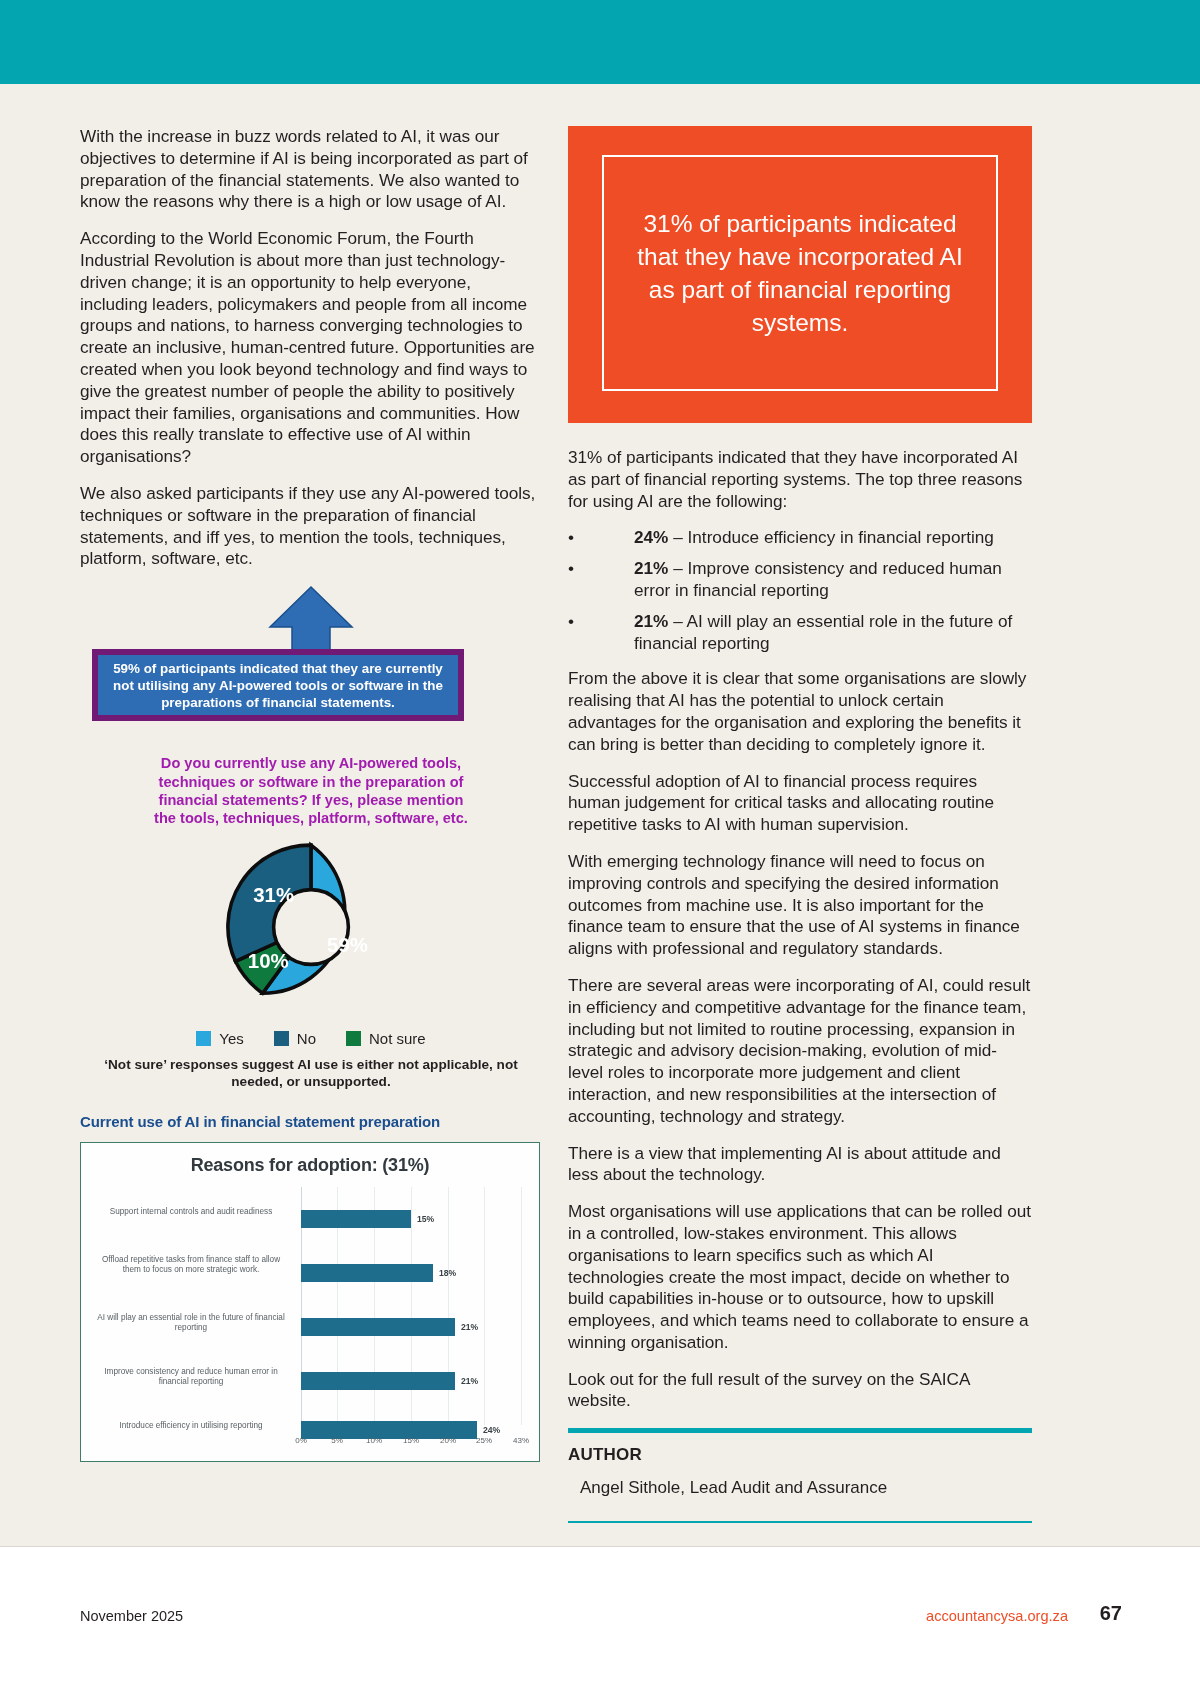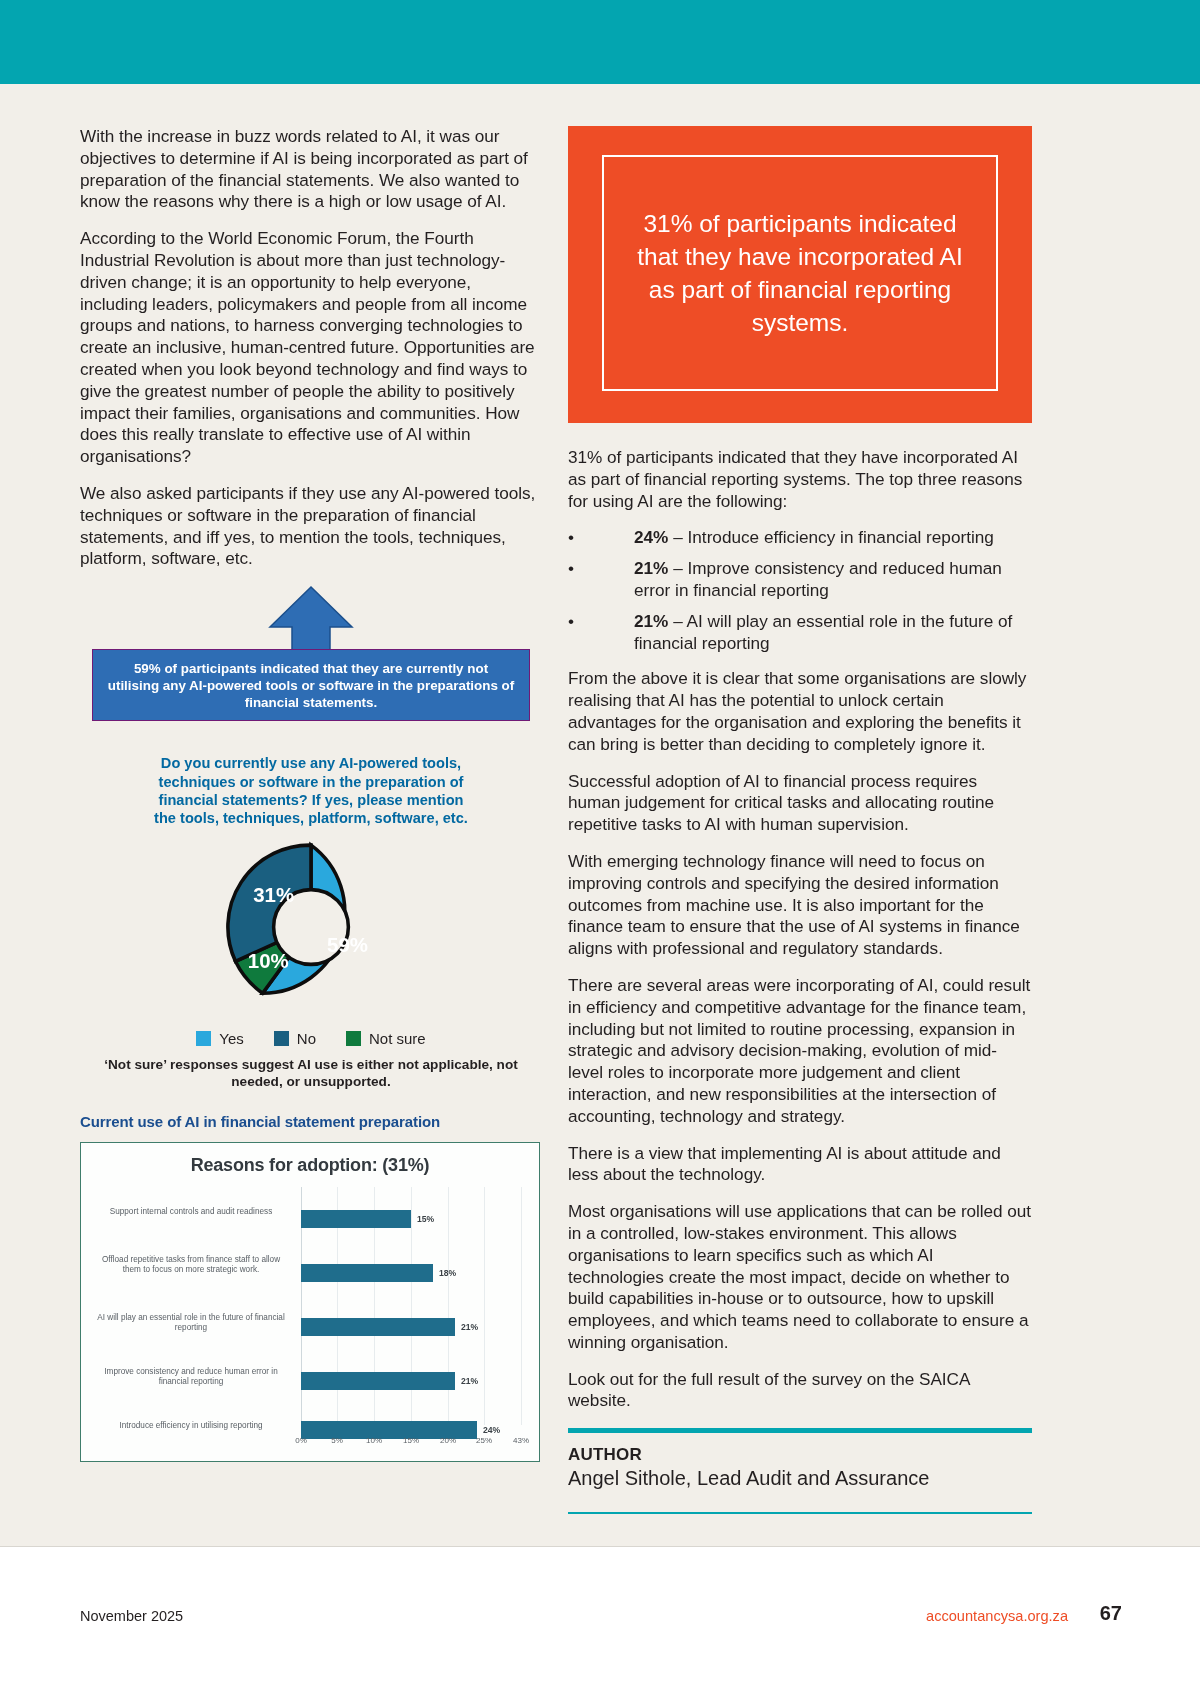--- a/index.html
+++ b/index.html
@@ -51,41 +51,41 @@
   ul.reasons li .bullet{
     position:absolute;left:0px;top:0px;font-size:17.2px;line-height:21.8px;
   }
   ul.reasons li b{font-weight:bold;}
 
   
   .rule-teal{
     width:464px;height:5px;background:#03a5b0;margin:16px 0 12px 0;
   }
   .author-label{font-size:17px;font-weight:bold;letter-spacing:0.2px;margin:0 0 3px 0;}
-  .author-name{font-size:20px;line-height:21.8px;margin:0;}
+  .author-name{font-size:17px;line-height:21.8px;margin:12px;}
   .rule-thin{width:464px;height:2px;background:#03a5b0;margin-top:22px;}
 
   
   .arrow-wrap{position:relative;width:462px;height:175px;margin-top:4px;}
   .arrow-shape{position:absolute;left:188px;top:0;width:86px;height:68px;}
   .callout{
-    position:absolute;left:12px;top:64px;width:438px;height:72px;
-    background:#2e6db4;border:1px solid #701a75;box-sizing:border-box;
+    position:absolute;left:12px;top:64px;width:372px;height:72px;
+    background:#2e6db4;border:6px solid #701a75;box-sizing:border-box;
     display:flex;align-items:center;justify-content:center;
   }
   .callout span{
     color:#ffffff;text-align:center;font-size:13.4px;line-height:17px;
     font-weight:bold;padding:0 14px;
   }
 
   
   .donut-block{position:relative;width:462px;margin-top:-6px;}
   .donut-title{
     text-align:center;font-size:14.6px;line-height:18.4px;font-weight:bold;
-    color:#0369a1;margin:0 auto;width:330px;
+    color:#a21caf;margin:0 auto;width:330px;
   }
   .donut-holder{position:relative;width:462px;height:178px;margin-top:10px;}
   .donut-svg{position:absolute;left:50%;transform:translateX(-50%);top:0;}
   .legend{
     display:flex;justify-content:center;gap:30px;margin-top:14px;
   }
   .legend .item{display:flex;align-items:center;gap:8px;}
   .legend .sw{width:15px;height:15px;display:inline-block;}
   .legend .lb{font-size:15px;color:#231f20;}
   .donut-note{

